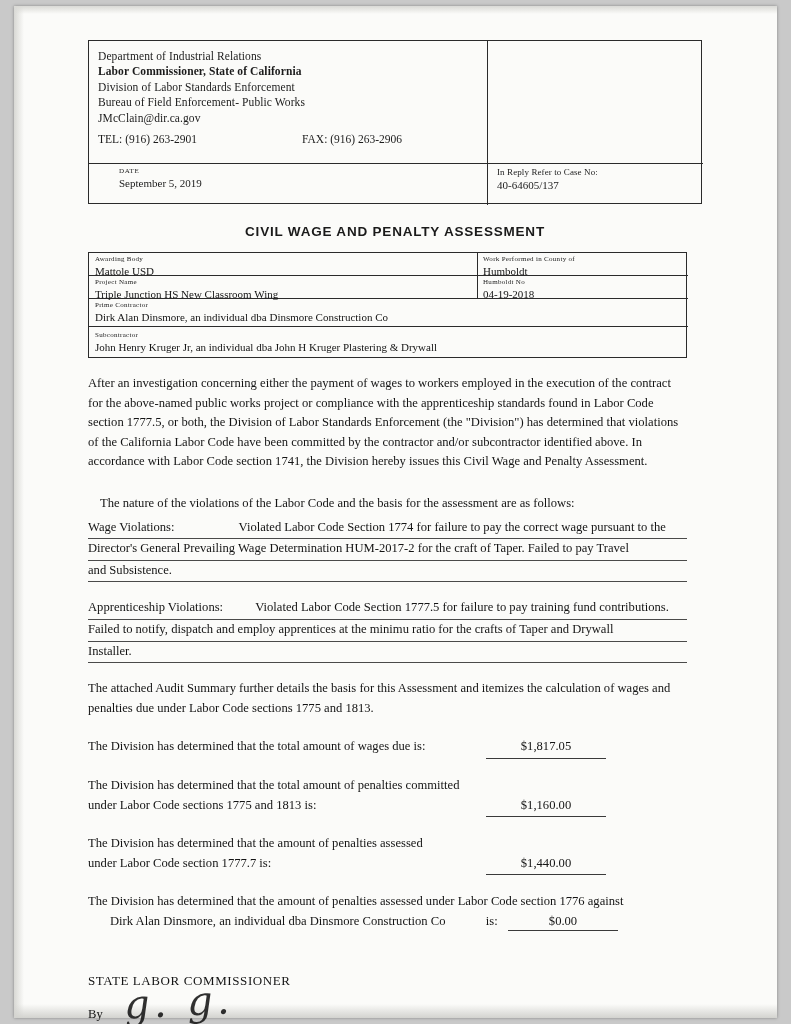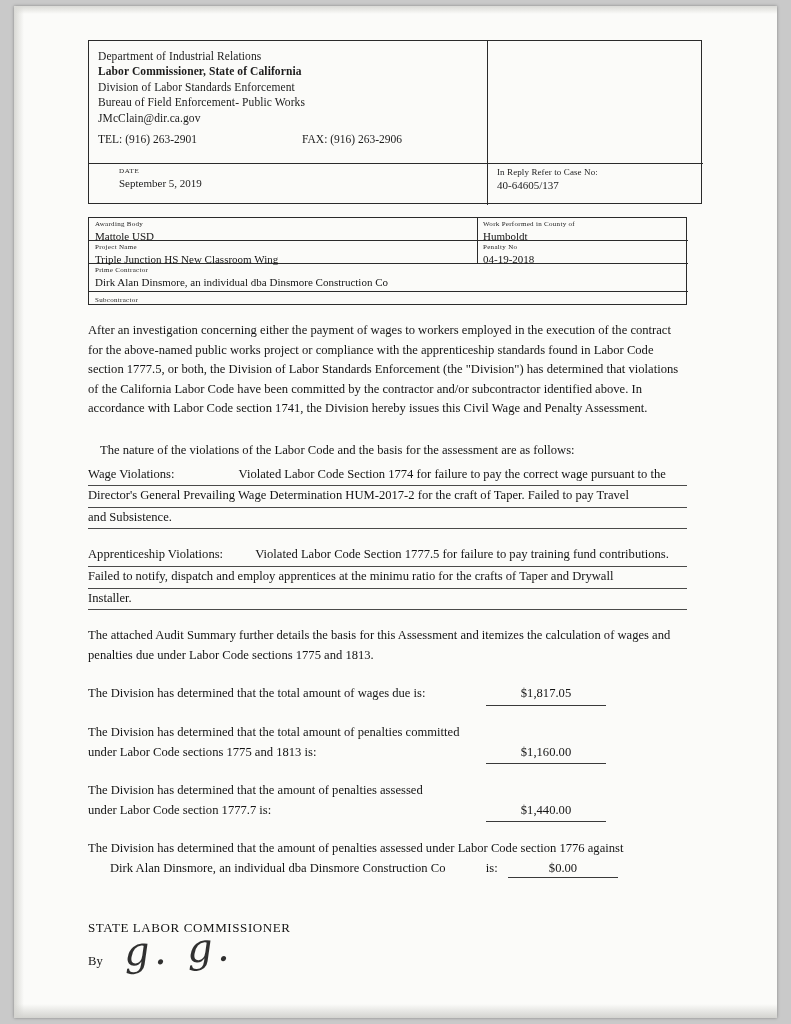--- a/index.html
+++ b/index.html
@@ -179,21 +179,21 @@
     color: #1a1a1a;
   }
 
   
   .party {
     position: relative;
     margin-top: 13px;
     width: 599px;
     border: 1px solid #2b2b2b;
     box-sizing: border-box;
-    height: 88px;
+    height: 106px;
     font-size: 11px;
     color: #1b1b1b;
   }
   .party .row-line {
     position: absolute; left: 0; width: 599px; height: 1px; background: #2b2b2b;
   }
   .party .col-line {
     position: absolute; top: 0; width: 1px; background: #2b2b2b; left: 388px;
   }
   .cellbox { position: absolute; }
@@ -321,20 +321,21 @@
           <div class="mini-label">DATE</div>
           <div class="mini-val">September 5, 2019</div>
         </div>
 
         <div class="lh-case">
           <div class="mini-label">In Reply Refer to Case No:</div>
           <div class="mini-val">40-64605/137</div>
         </div>
       </div>
 
+      <div class="doc-title">CIVIL WAGE AND PENALTY ASSESSMENT</div>
 
       <div class="party">
         <div class="row-line" style="top:22px;"></div>
         <div class="row-line" style="top:45px;"></div>
         <div class="row-line" style="top:73px;"></div>
         <div class="col-line" style="top:0; height:45px;"></div>
 
         <div class="cellbox" style="left:6px; top:2px; width:378px;">
           <div class="lbl">Awarding Body</div>
           <div class="val">Mattole USD</div>
@@ -342,31 +343,32 @@
         <div class="cellbox" style="left:394px; top:2px; width:200px;">
           <div class="lbl">Work Performed in County of</div>
           <div class="val">Humboldt</div>
         </div>
 
         <div class="cellbox" style="left:6px; top:25px; width:378px;">
           <div class="lbl">Project Name</div>
           <div class="val">Triple Junction HS New Classroom Wing</div>
         </div>
         <div class="cellbox" style="left:394px; top:25px; width:200px;">
-          <div class="lbl">Penalty No</div>
+          <div class="lbl">Humboldt No</div>
           <div class="val">04-19-2018</div>
         </div>
 
         <div class="cellbox" style="left:6px; top:48px; width:588px;">
           <div class="lbl">Prime Contractor</div>
           <div class="val">Dirk Alan Dinsmore, an individual dba Dinsmore Construction Co</div>
         </div>
 
         <div class="cellbox" style="left:6px; top:78px; width:588px;">
           <div class="lbl">Subcontractor</div>
+          <div class="val">John Henry Kruger Jr, an individual dba John H Kruger Plastering &amp; Drywall</div>
         </div>
       </div>
 
       <div class="para">After an investigation concerning either the payment of wages to workers employed in the execution of the contract for the above-named public works project or compliance with the apprenticeship standards found in Labor Code section 1777.5, or both, the Division of Labor Standards Enforcement (the "Division") has determined that violations of the California Labor Code have been committed by the contractor and/or subcontractor identified above. In accordance with Labor Code section 1741, the Division hereby issues this Civil Wage and Penalty Assessment.</div>
 
       <div class="para nature">The nature of the violations of the Labor Code and the basis for the assessment are as follows:</div>
 
       <div class="viol-block">
         <div class="viol-line">
           <span>Wage Violations:</span>

